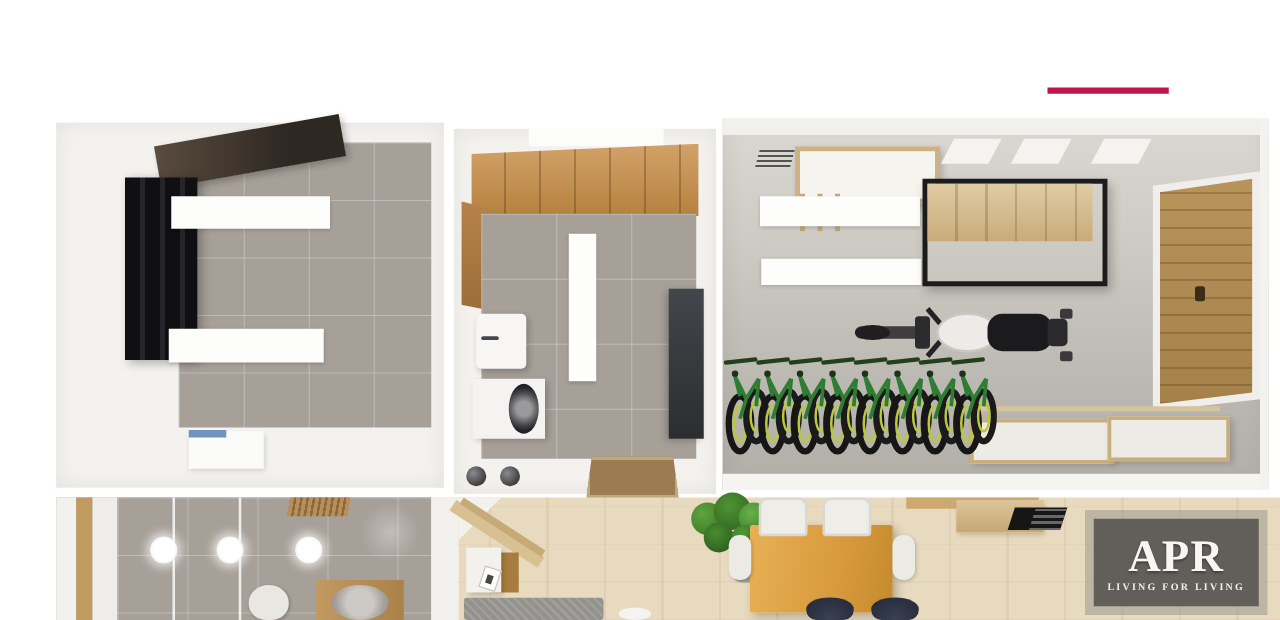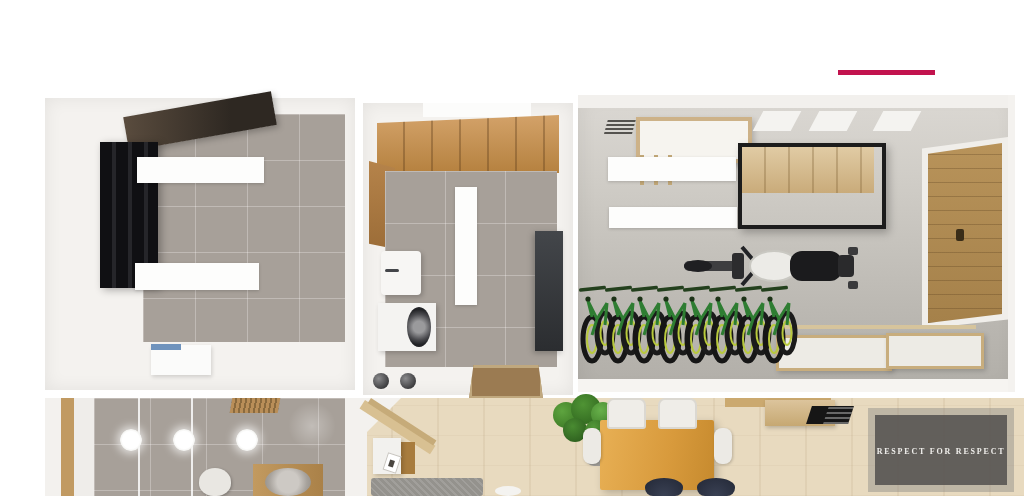--- a/index.html
+++ b/index.html
@@ -336,17 +336,18 @@
     <div class="abs chair-dark" style="left:300px;"></div>
     <div class="abs chair-dark" style="left:352px;"></div>
 
     <div class="abs r5-woodstrip"></div>
     <div class="abs r5-shelfbox"></div>
     <div class="abs r5-laptop"></div>
   </div>
 
   <div class="abs logo">
     <div class="abs logo-inner">
-      <div class="logo-tagline">RESPECT FOR RESPECT</div>
+      <div class="logo-brand">APR</div>
+      <div class="logo-tagline">LIVING FOR LIVING</div>
     </div>
   </div>
 
 </div>
 
 </body></html>

